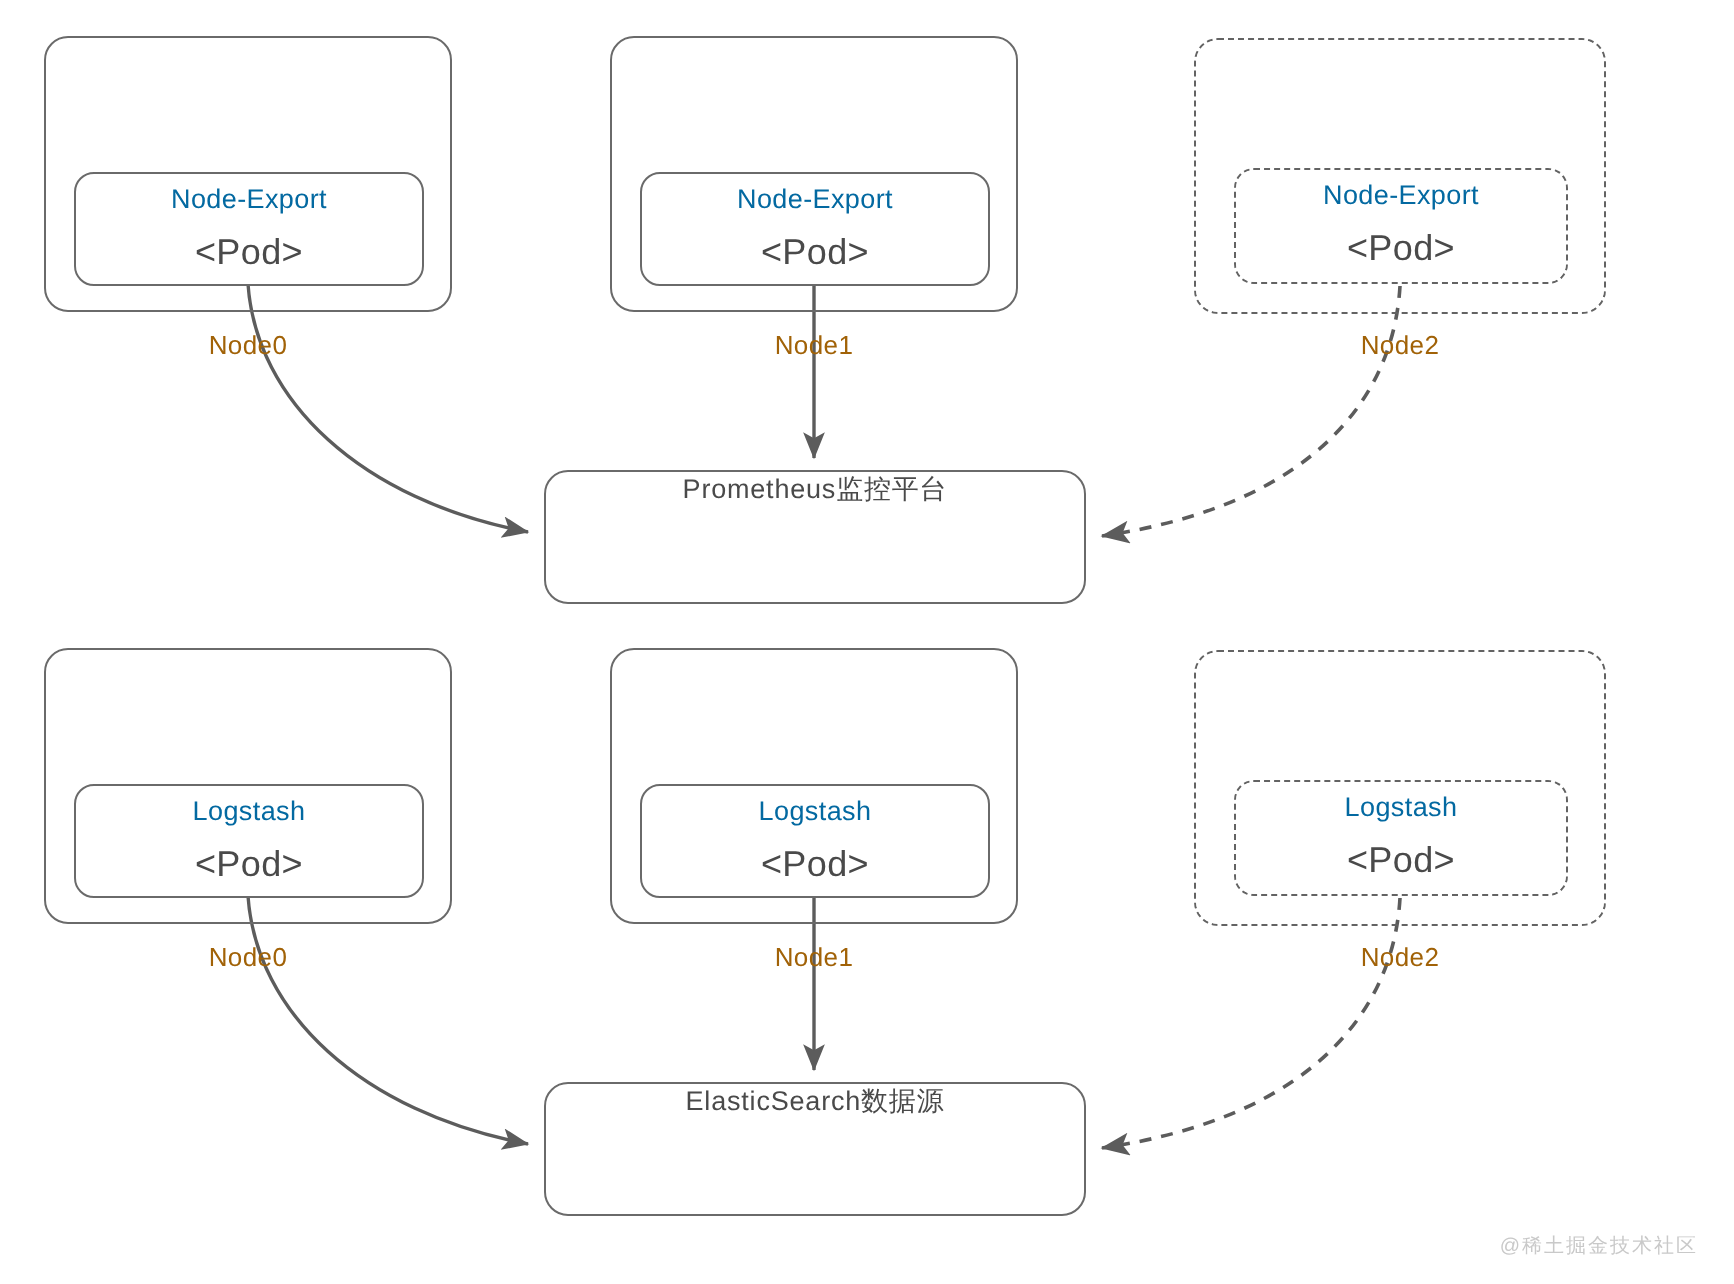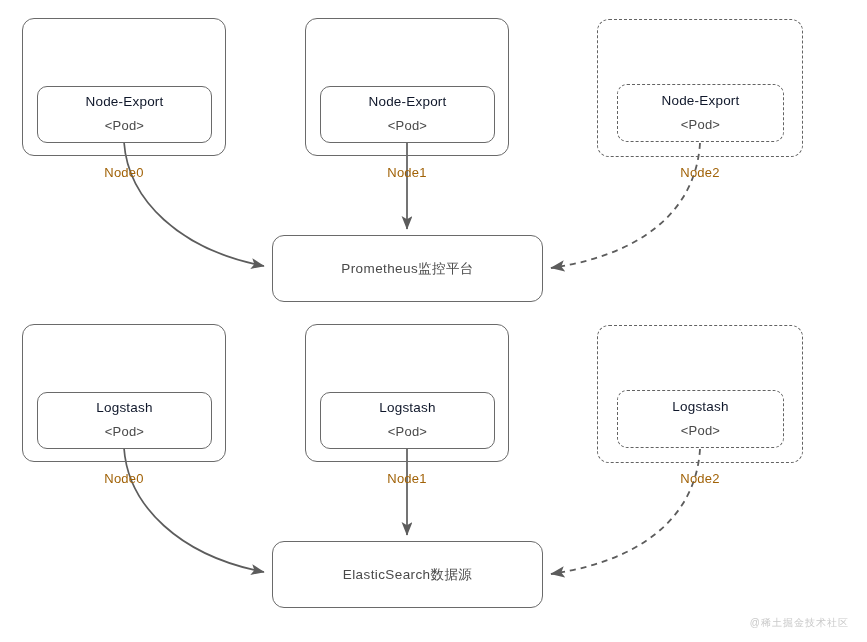--- a/index.html
+++ b/index.html
@@ -48,47 +48,46 @@
     flex-direction: column;
     align-items: center;
     justify-content: center;
   }
   .pod-box.dashed {
     border-style: dashed;
     border-width: 1.7px;
     border-color: #636363;
   }
   .pod-title {
-    color: #0f172a;
+    color: #0369a1;
     font-size: 13.5px;
     line-height: 1.1;
     letter-spacing: 0.2px;
     margin-bottom: 9px;
   }
   .pod-sub {
     color: #4a4a4a;
-    font-size: 13px;
+    font-size: 18px;
     line-height: 1.1;
     letter-spacing: 0.2px;
   }
   .node-label {
     position: absolute;
     color: #a16207;
     font-size: 13px;
     letter-spacing: 0.2px;
     white-space: nowrap;
     transform: translateX(-50%);
   }
   .platform-box {
     position: absolute;
     border: 1.7px solid #6a6a6a;
     border-radius: 12px;
     box-sizing: border-box;
     display: flex;
-    align-items: center;
     justify-content: center;
     background: transparent;
   }
   .platform-label {
     color: #4a4a4a;
     font-size: 13.5px;
     letter-spacing: 0.4px;
     white-space: nowrap;
   }
   .watermark {

